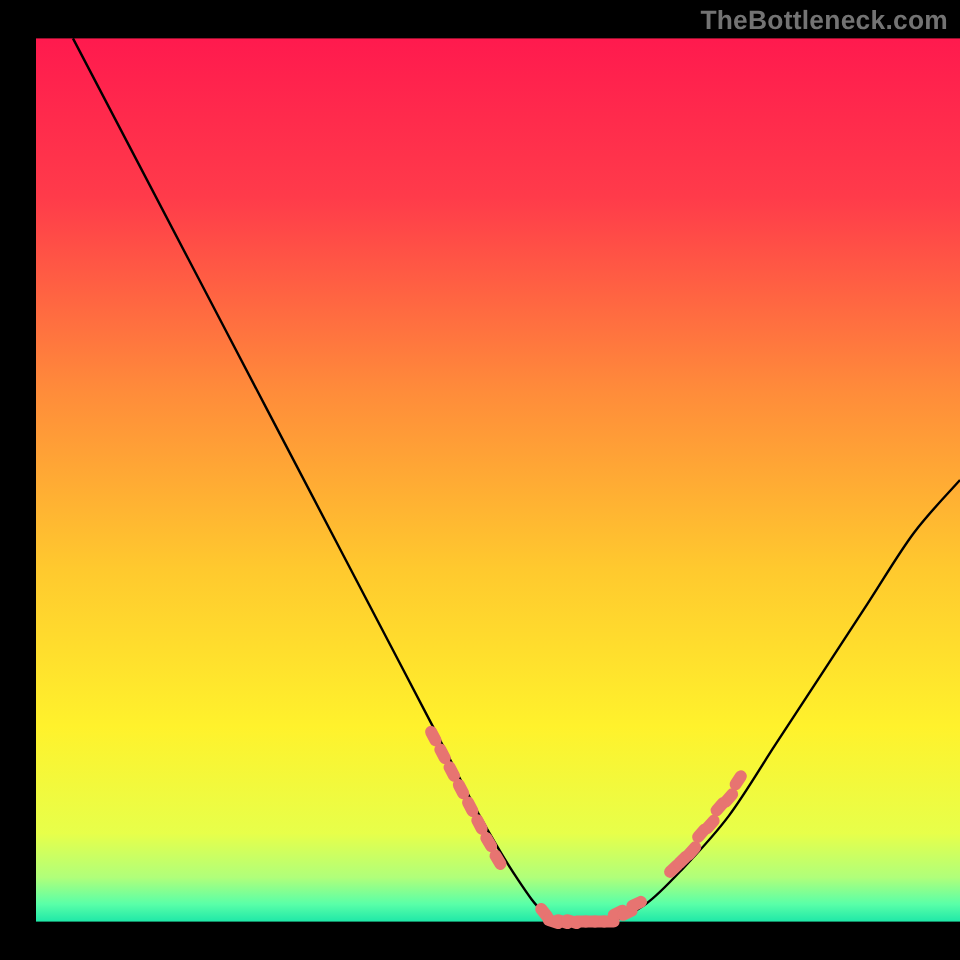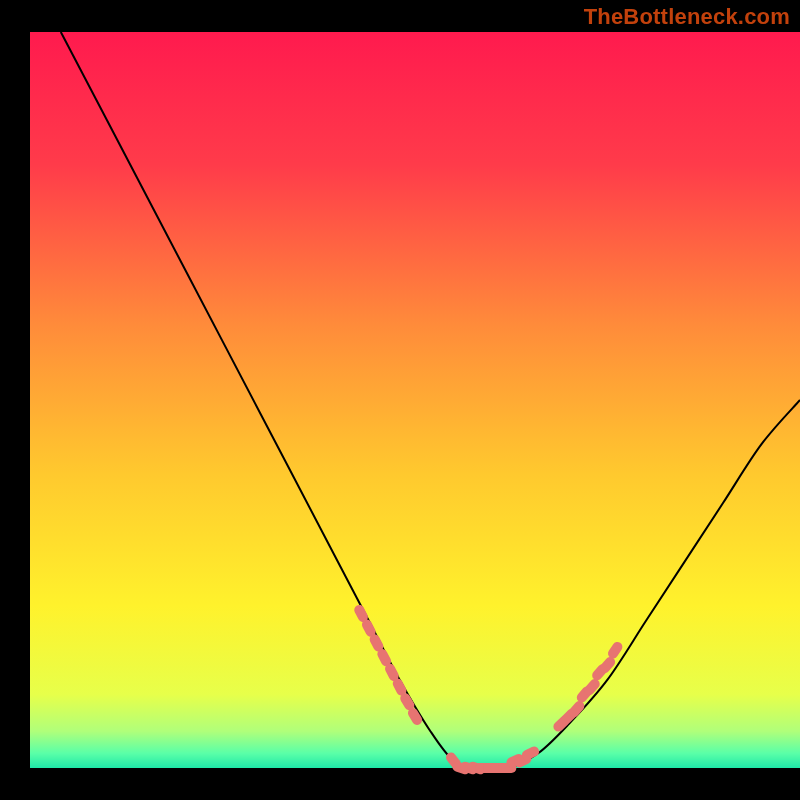--- a/index.html
+++ b/index.html
@@ -16,21 +16,21 @@
     position: absolute;
     top: 0;
     left: 0;
     width: 800px;
     height: 800px;
   }
   .watermark {
     position: absolute;
     top: 4px;
     right: 10px;
-    color: #c2410c;
+    color: #737373;
     font-size: 22px;
     font-weight: bold;
     letter-spacing: 0.2px;
     z-index: 10;
   }
   svg {
     display: block;
   }
 </style>
 </head>

